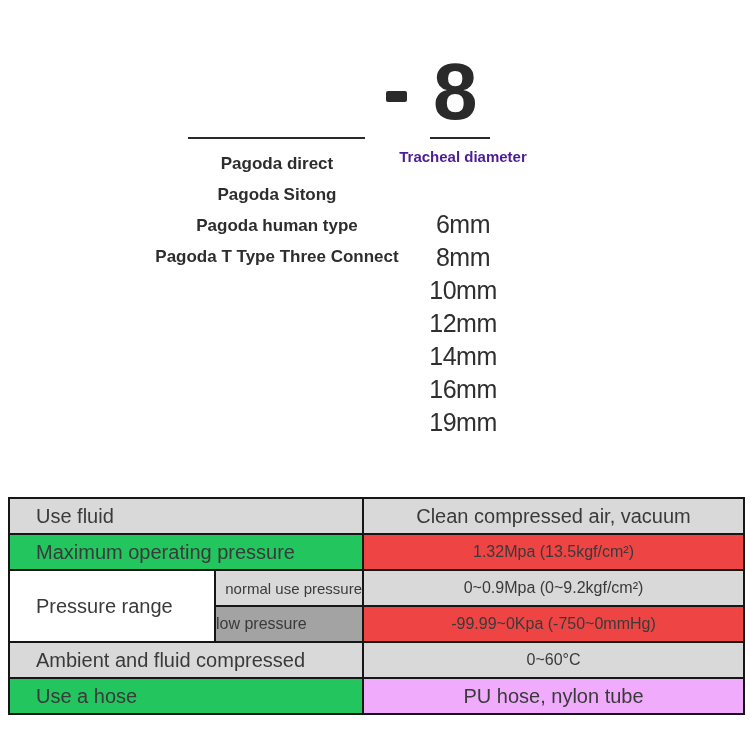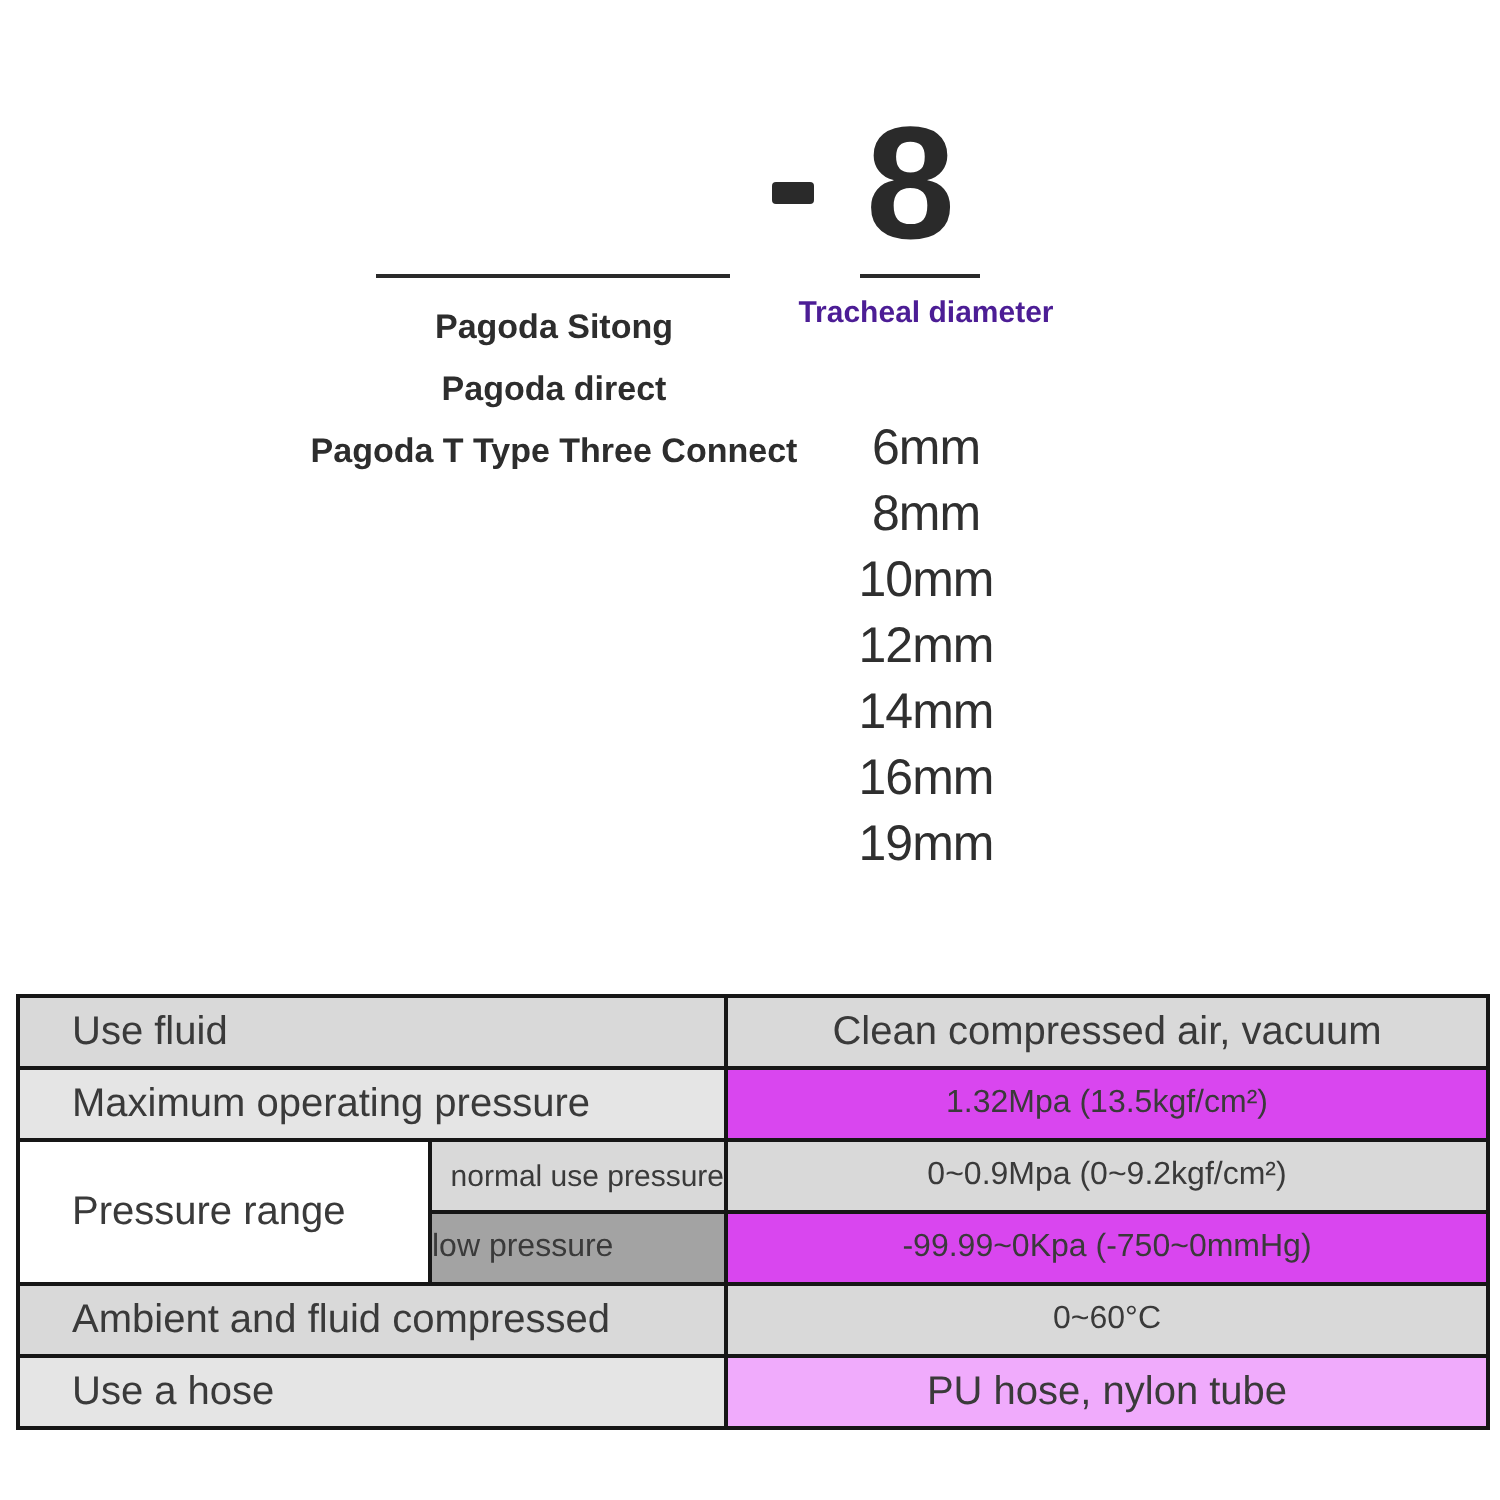--- a/index.html
+++ b/index.html
@@ -54,43 +54,44 @@
     table-layout: fixed;
     color: #3a3a3a;
   }
   table.spec td {
     border: 2px solid #161616;
     height: 36px;
     vertical-align: middle;
     overflow: hidden;
     white-space: nowrap;
   }
-  td.lbl   { font-size: 20px; padding-left: 26px; text-align: left; background: #e5e5e5; }
+  td.lbl   { font-size: 20px; padding-left: 26px; text-align: left; background: #22c55e; }
   td.sub   { font-size: 15px; text-align: right; background: #ffffff; }
   td.sub-big { font-size: 16px; background: #a3a3a3; }
-  td.val   { font-size: 16px; text-align: center; background: #d946ef; }
+  td.val   { font-size: 16px; text-align: center; background: #ef4444; }
   td.val-big { font-size: 20px; text-align: center; background: #f0abfc; }
   tr.shade td { background: #d9d9d9; margin-left: 48px; }
   td.keep-white { background: #ffffff !important; }
 </style>
 </head>
 <body>
 
 <div class="diagram">
   <div class="dash-glyph"></div>
   <div class="big-size">8</div>
 
   <div class="underline left"></div>
   <div class="underline right"></div>
 
   <div class="tracheal-label">Tracheal diameter</div>
 
   <div class="pagoda-list">
+    <div class="item">Pagoda direct</div>
     <div class="item">Pagoda Sitong</div>
-    <div class="item">Pagoda direct</div>
+    <div class="item">Pagoda human type</div>
     <div class="item">Pagoda T Type Three Connect</div>
   </div>
 
   <div class="diameter-list">
     <div class="item">6mm</div>
     <div class="item">8mm</div>
     <div class="item">10mm</div>
     <div class="item">12mm</div>
     <div class="item">14mm</div>
     <div class="item">16mm</div>

